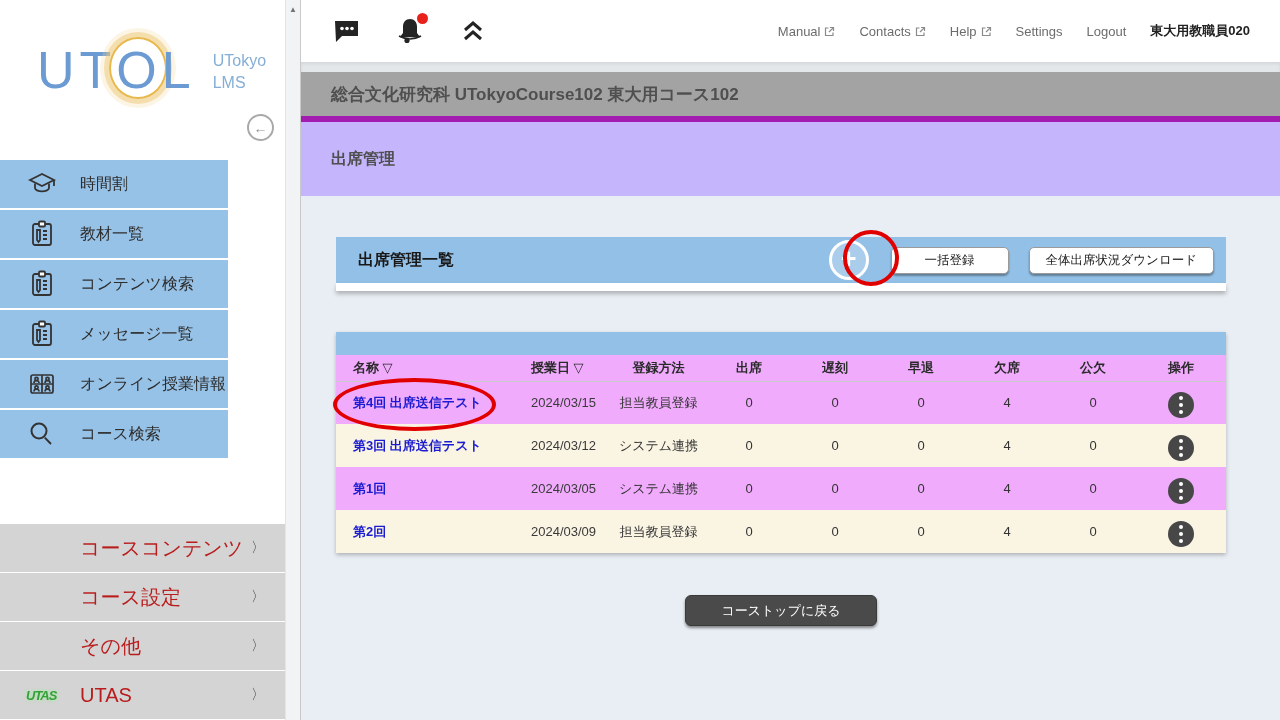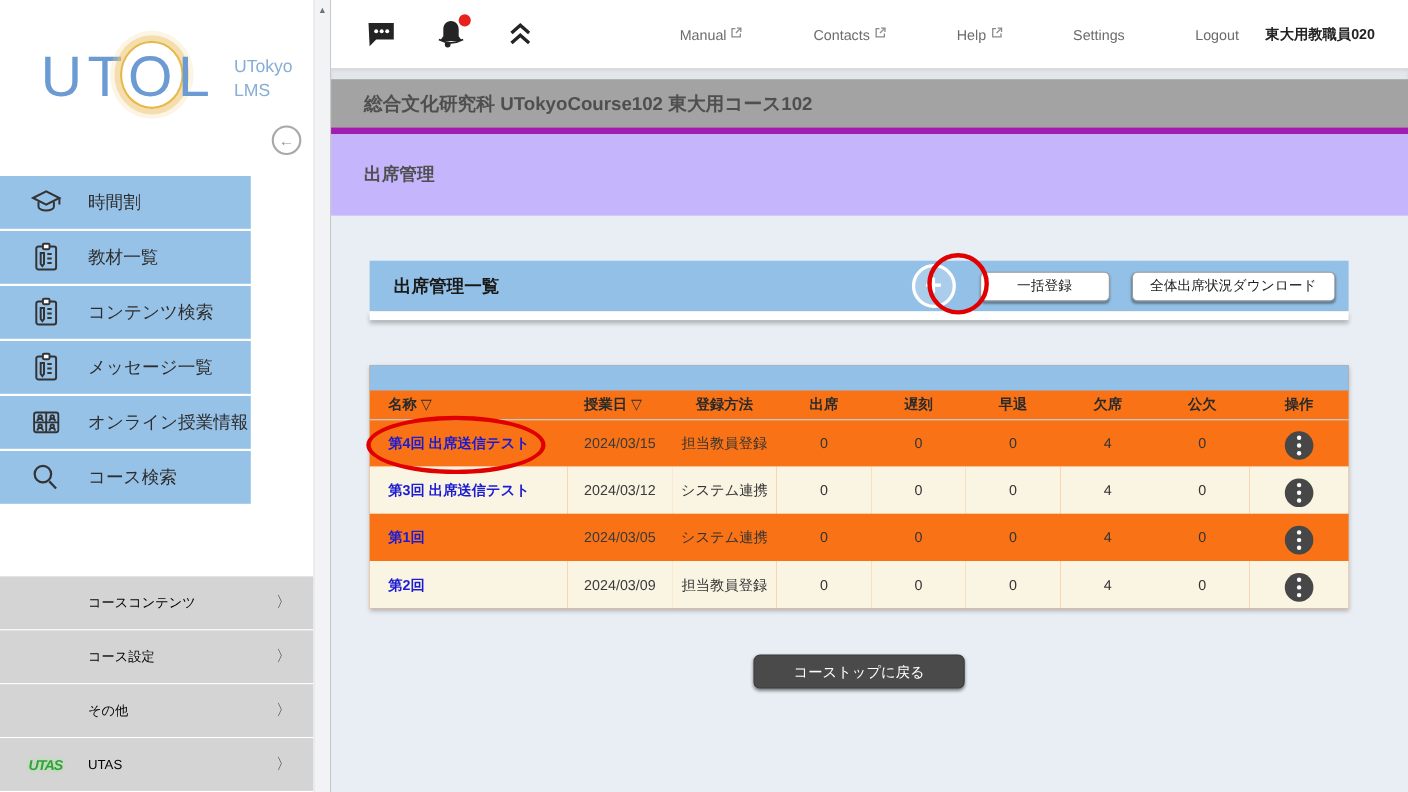--- a/index.html
+++ b/index.html
@@ -24,40 +24,40 @@
   .side-menu { position:absolute; top:160px; left:0; width:228px; }
   .side-item { height:48px; margin-bottom:2px; background:#97c2e7; display:flex; align-items:center;
                padding-left:26px; cursor:pointer; }
   .side-item .icon-slot { width:54px; display:flex; align-items:center; }
   .side-item .lbl { font-size:16px; color:#2d2d2d; }
 
   .side-groups { position:absolute; top:524px; left:0; width:285px; }
   .group-item { height:48px; margin-bottom:1px; background:#d4d4d4; display:flex; align-items:center;
                padding-left:26px; padding-right:20px; cursor:pointer; }
   .group-item .icon-slot { width:54px; display:flex; align-items:center; }
-  .group-item .lbl { font-size:12px; color:#000000; }
+  .group-item .lbl { font-size:20px; color:#b91c1c; }
   .group-item .chev { margin-left:auto; font-size:14px; color:#444; }
   .utas-logo { font-size:13px; font-weight:bold; font-style:italic; color:#35a03a; letter-spacing:-1px;
                text-shadow:0 0 4px #9fe29b, 0 0 2px #c9f0c5; }
 
   
   .scroll-strip { position:absolute; left:285px; top:0; width:15px; height:720px; background:#f2f3f4;
                border-left:1px solid #e4e4e4; }
   .scroll-up { display:block; text-align:center; padding-top:5px; font-size:8px; color:#6f7377; }
 
   
   .main { position:absolute; left:300px; top:0; width:980px; height:720px; background:#e9eef4;
           border-left:1px solid #c9c9c9; }
   .topbar { height:62px; background:#fff; display:flex; align-items:center; padding:0 30px 0 32px; }
   .topbar-left { display:flex; align-items:center; gap:34px; }
   .top-icon { position:relative; display:flex; align-items:center; cursor:pointer; }
   .bell-dot { position:absolute; right:-2px; top:-3px; width:11px; height:11px; border-radius:50%;
               background:#e8211d; }
   .topbar-right { margin-left:auto; display:flex; align-items:center; gap:24px; font-size:13px; color:#6c6c6c; }
-  .top-link { display:flex; align-items:flex-start; gap:4px; cursor:pointer;margin-left:40px; }
+  .top-link { display:flex; align-items:center; gap:4px; cursor:pointer; }
   .top-user { font-weight:bold; color:#222; font-size:13px; }
 
   .band-gap { height:10px; background:#e3e7ea; box-shadow:inset 0 2px 3px rgba(0,0,0,.07); }
   .title-band { height:50px; background:#a3a3a3; display:flex; align-items:center; padding-left:30px;
                 border-bottom:6px solid #a21caf; }
   .title-band h1 { font-size:17px; font-weight:bold; color:#4f4f4f; }
   .section-band { height:74px; background:#c4b5fd; display:flex; align-items:center; padding-left:30px; }
   .section-band h2 { font-size:16px; font-weight:bold; color:#4f4f4f; }
 
   .content { position:relative; height:398px; }
@@ -71,21 +71,21 @@
              cursor:pointer; font-weight:bold; }
   .white-btn { background:#fff; border:1px solid #9a9a9a; border-radius:5px; height:27px; padding:0 16px;
              font-size:12.5px; color:#222; cursor:pointer; box-shadow:0 2px 2px rgba(0,0,0,.35);
              font-family:inherit; }
   .white-btn.bulk { margin-left:22px; width:118px; }
   .white-btn.dl { margin-left:20px; }
   .panel-foot { position:absolute; left:35px; top:87px; width:890px; height:8px; background:#fff;
              box-shadow:0 3px 4px rgba(0,0,0,.25); }
 
   
-  .tbl-wrap { position:absolute; left:35px; top:136px; width:890px; background:#f97316;
+  .tbl-wrap { position:absolute; left:35px; top:136px; width:890px; background:#f0abfc;
               box-shadow:0 2px 4px rgba(0,0,0,.25); }
   .tbl-topbar { height:23px; background:#93c0e6; }
   table { width:890px; border-collapse:collapse; font-size:13px; table-layout:fixed; }
   col.c-name{width:180px} col.c-date{width:95px} col.c-method{width:95px}
   col.c-num{width:86px} col.c-act{width:90px}
   thead th { height:26px; font-weight:bold; color:#2a2a2a; border-bottom:1px solid #c9c9c9;
              text-align:center; font-size:13px; }
   thead th.al { text-align:left; }
   th.h-name { padding-left:17px; } th.h-date { padding-left:15px; }
   tbody td { height:43px; text-align:center; color:#333; }

